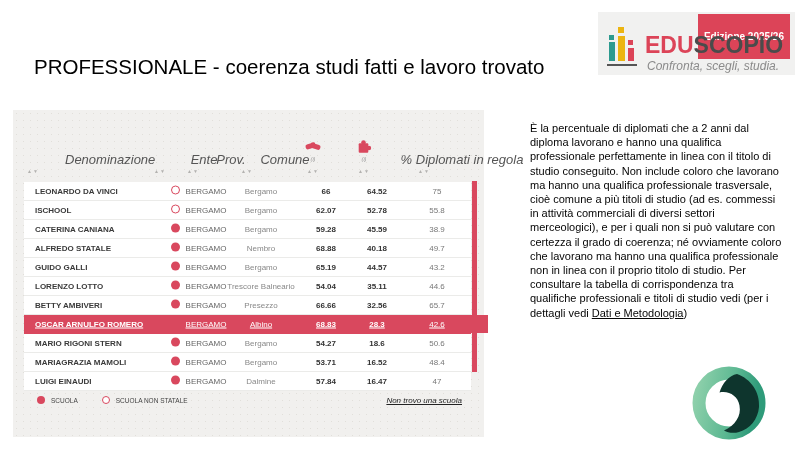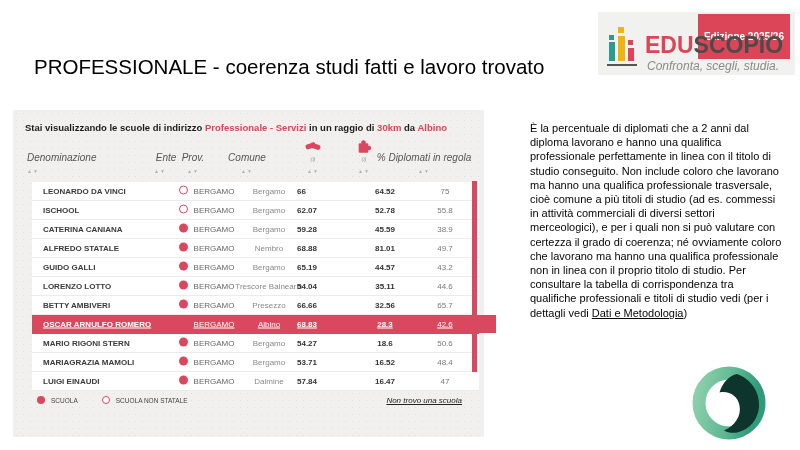--- a/index.html
+++ b/index.html
@@ -36,37 +36,37 @@
   .tagline{position:absolute;left:49px;top:47px;font-size:12px;font-style:italic;color:#8a8a8a;}
   
   .panel{
     position:absolute;left:13px;top:110px;width:471px;height:327px;
     background-color:#f1f0ee;
     background-image:radial-gradient(circle,#e1dfda 0.8px,transparent 0.9px);
     background-size:7px 7px;
   }
   .filter-line{position:absolute;left:12px;top:12px;font-size:9.5px;font-weight:bold;color:#1c1c1c;width:452px;}
   .filter-line .hot{color:var(--accent);}
-  .col-head{position:absolute;font-size:10px;font-style:italic;color:#555;white-space:nowrap;}
+  .col-head{position:absolute;font-size:13px;font-style:italic;color:#555;white-space:nowrap;margin-left:38px;}
   .center{transform:translateX(-50%);}
   .sort{position:absolute;font-size:5px;color:#b3b2b0;letter-spacing:1px;white-space:nowrap;}
   .info-i{position:absolute;font-size:5.5px;color:#999;font-style:italic;}
   .hdr-icon{position:absolute;}
   
-  .tbody{position:absolute;left:11px;top:72px;width:447px;margin-left:8px;}
+  .tbody{position:absolute;left:11px;top:72px;width:447px;}
   .t-row{position:relative;height:19px;background:#fff;border-bottom:1px solid #ebebe9;}
   .t-row .cell{position:absolute;top:50%;transform:translateY(-50%);font-size:8px;white-space:nowrap;}
   .c-name{left:11px;font-weight:bold;color:#3a3a3a;}
   .dot-wrap{left:146px;width:11px;text-align:center;}
   .dot{display:inline-block;width:9px;height:9px;border-radius:50%;}
   .dot.statale{background:var(--accent-dark);}
   .dot.non-statale{background:#fff;border:1.7px solid var(--accent-dark);}
   .c-prov{left:152px;width:60px;text-align:center;color:#666;}
   .c-comune{left:191px;width:92px;text-align:center;color:#888;}
-  .c-lavoro{left:265px;width:50px;text-align:left;font-weight:bold;color:#333;}
+  .c-lavoro{left:277px;width:50px;text-align:center;font-weight:bold;color:#333;}
   .c-coerenza{left:328px;width:50px;text-align:center;font-weight:bold;color:#333;}
   .c-regola{left:388px;width:50px;text-align:center;color:#777;}
   .t-row.hl{background:var(--accent-dark);border-bottom-color:var(--accent-dark);}
   .t-row.hl .cell{color:#fff;text-decoration:underline;}
   .t-row.hl::after{content:"";position:absolute;right:-17px;top:0;bottom:0;width:17px;background:var(--accent-dark);}
   .scrollbar{position:absolute;left:459px;top:71px;width:5px;height:191px;background:var(--accent-dark);}
   
   .legend{position:absolute;left:24px;top:286px;font-size:6.5px;color:#444;display:flex;align-items:center;gap:6px;}
   .legend .ldot{width:8px;height:8px;border-radius:50%;display:inline-block;}
   .legend .ldot.f{background:var(--accent-dark);}
@@ -95,21 +95,20 @@
     <rect x="21" y="14" width="5" height="5" fill="#dc4458"></rect>
     <rect x="21" y="22" width="6" height="13" fill="#dc4458"></rect>
     <rect x="0" y="38" width="30" height="2" fill="#555"></rect>
   </svg>
   <div class="brand"><span class="red">EDU</span><span class="gray">SCOPIO</span></div>
   <div class="tagline">Confronta, scegli, studia.</div>
 </div>
 
 <div class="panel">
 
-  <div class="filter-line"><span>Stai visualizzando le scuole di indirizzo </span><span class="hot">Professionale - Servizi</span><span> in un raggio di </span><span class="hot">30km</span><span> da </span><span class="hot">Albino</span></div>
 
   <div class="col-head" style="left:14px;top:42px;">Denominazione</div>
   <div class="sort" style="left:14px;top:58px;">▲▼</div>
 
   <div class="col-head center" style="left:153px;top:42px;">Ente</div>
   <div class="sort center" style="left:147px;top:58px;">▲▼</div>
 
   <div class="col-head center" style="left:180px;top:42px;">Prov.</div>
   <div class="sort center" style="left:180px;top:58px;">▲▼</div>
 
@@ -166,21 +165,21 @@
     <span class="cell c-lavoro">59.28</span>
     <span class="cell c-coerenza">45.59</span>
     <span class="cell c-regola">38.9</span>
   </div>
       <div class="t-row">
     <span class="cell c-name">ALFREDO STATALE</span>
     <span class="cell dot-wrap"><span class="dot statale"></span></span>
     <span class="cell c-prov">BERGAMO</span>
     <span class="cell c-comune">Nembro</span>
     <span class="cell c-lavoro">68.88</span>
-    <span class="cell c-coerenza">81.01</span>
+    <span class="cell c-coerenza">40.18</span>
     <span class="cell c-regola">49.7</span>
   </div>
       <div class="t-row">
     <span class="cell c-name">GUIDO GALLI</span>
     <span class="cell dot-wrap"><span class="dot statale"></span></span>
     <span class="cell c-prov">BERGAMO</span>
     <span class="cell c-comune">Bergamo</span>
     <span class="cell c-lavoro">65.19</span>
     <span class="cell c-coerenza">44.57</span>
     <span class="cell c-regola">43.2</span>

